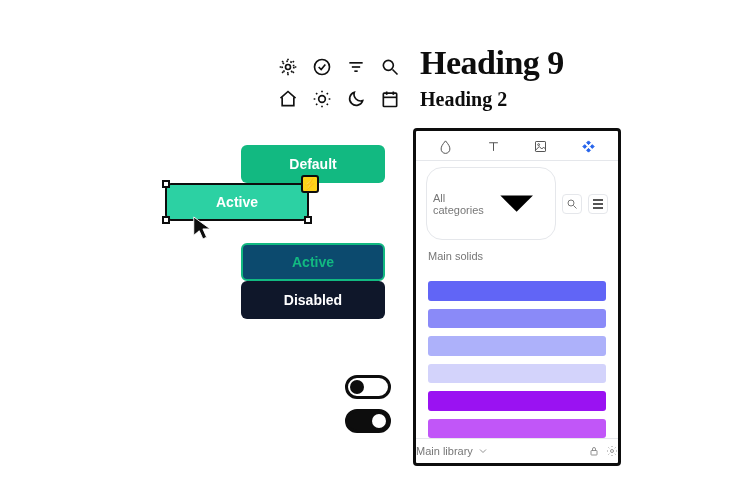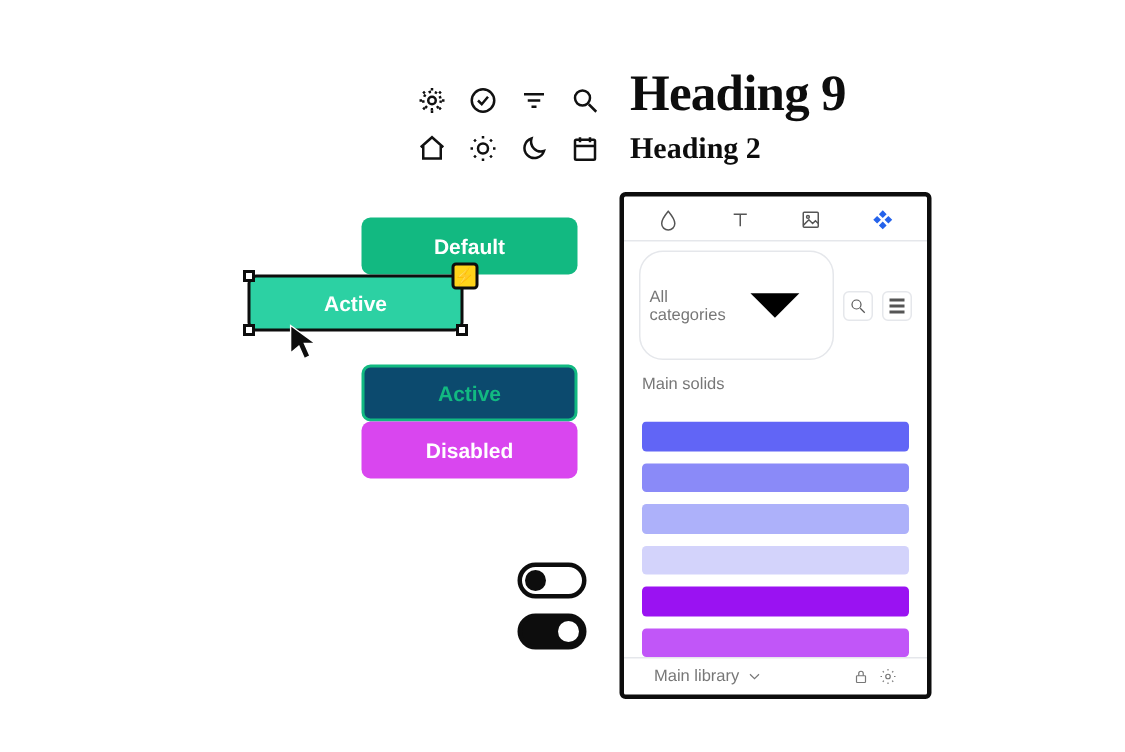--- a/index.html
+++ b/index.html
@@ -89,21 +89,21 @@
   }
   .cursor {
     position:absolute;
     left: 24px;
     top: 30px;
     width: 22px; height: 26px;
   }
   .cursor svg { width:22px; height:26px; }
 
   .btn-active { background:#0c4a6e; border:2px solid #12b981; color:#12b981; margin-left: 76px; }
-  .btn-disabled { background:#d946ef; color:#fff; margin-left: 76px; }
+  .btn-disabled { background:#0f172a; color:#fff; margin-left: 76px; }
 
   
   .toggles {
     position: absolute;
     left: 345px;
     top: 375px;
     display:flex; flex-direction:column; gap:10px;
   }
   .tog {
     width: 46px; height: 24px; border-radius: 14px;
@@ -172,21 +172,21 @@
   .swatches {
     flex:1;
     overflow:hidden;
     padding: 0 12px;
     display:flex; flex-direction:column; gap:8px;
   }
   .sw { height:24px; border-radius:3px; }
 
   .panel-footer {
     border-top:1px solid #e5e7eb;
-    padding:6px 20px;
+    padding:6px 0;
     display:flex;
     align-items:flex-end;
     font-size:11px;
     color:#777;
     gap:6px;
   }
   .panel-footer .libsel { flex:1; display:flex; align-items:center; gap:4px; }
   .panel-footer svg { width:12px; height:12px; stroke:#777; fill:none; stroke-width:1.6; }
 </style>
 </head>

